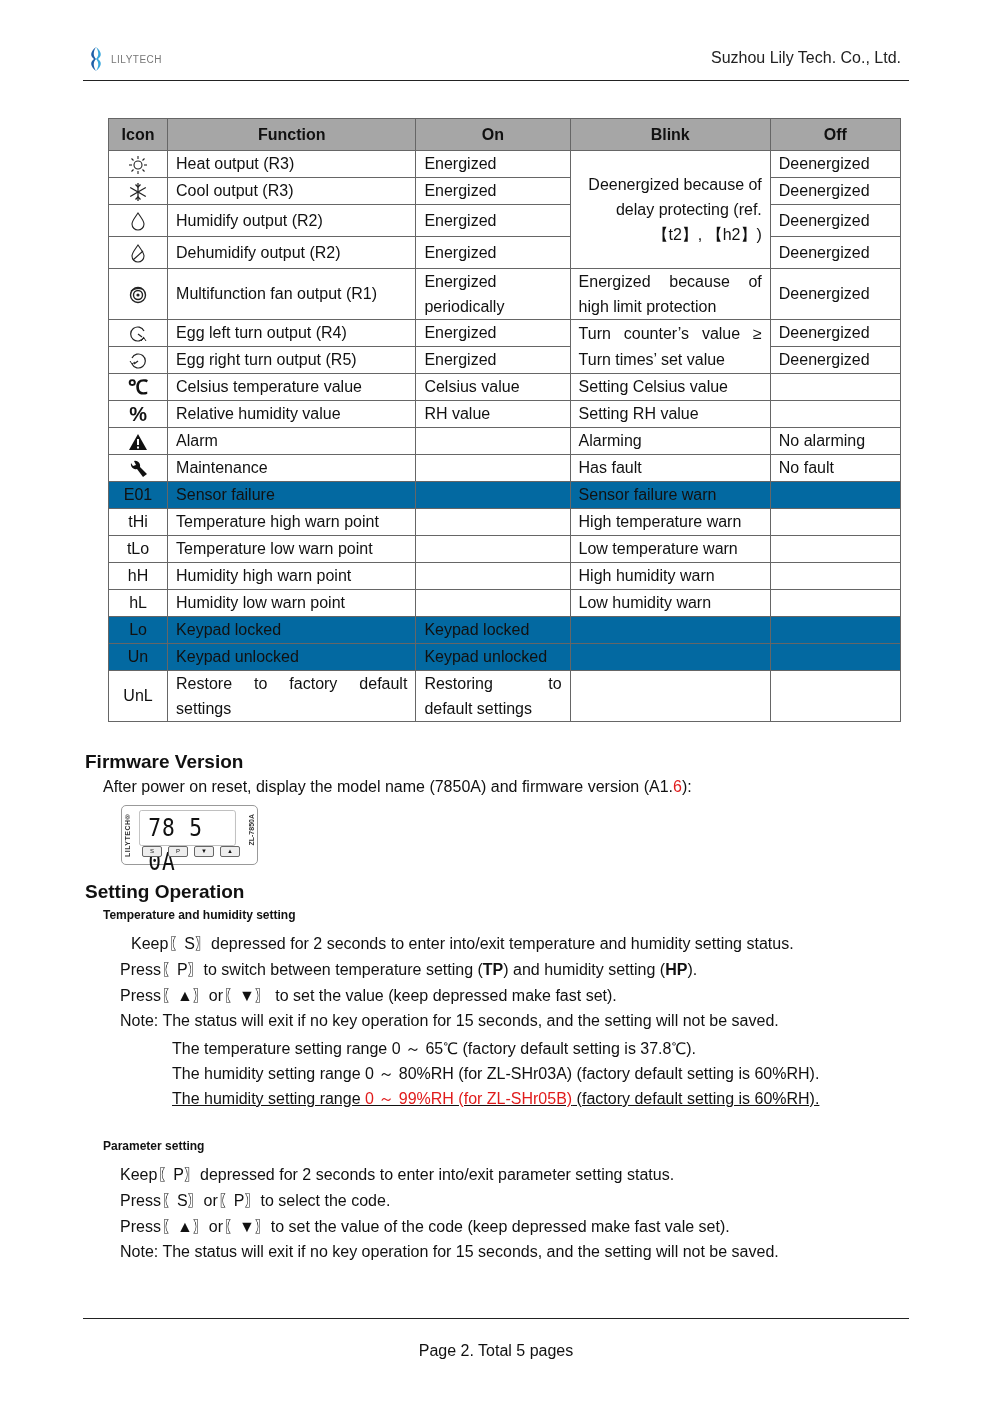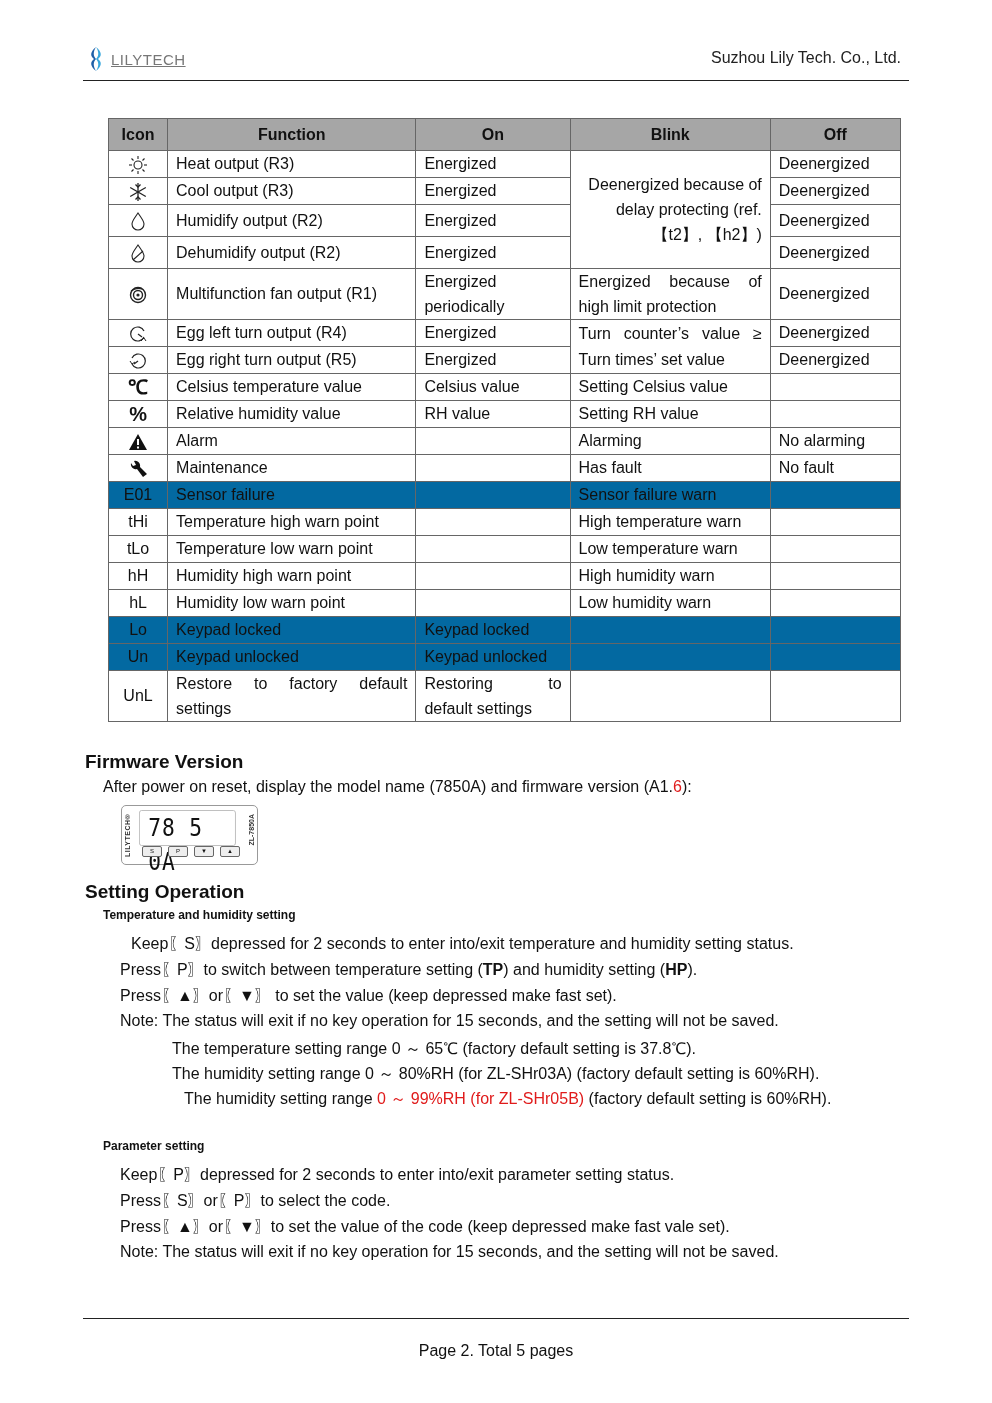--- a/index.html
+++ b/index.html
@@ -1,20 +1,20 @@
 <!DOCTYPE html>
 <html><head>
 <meta charset="utf-8">
 <style>
   html, body { margin:0; padding:0; background:#ffffff; }
   body { width:992px; height:1403px; position:relative; font-family:"Liberation Sans", sans-serif; color:#111; overflow:hidden; }
   .header { position:absolute; left:83px; top:42px; width:826px; height:38px; border-bottom:1.5px solid #222; }
   .logo { position:absolute; left:4px; top:4px; display:flex; align-items:center; gap:6px; }
   .logo-mark { width:18px; height:26px; }
-  .logo-text { font-size:15px; letter-spacing:0.5px; color:#777;text-decoration:underline; }
+  .logo-text { font-size:10px; letter-spacing:0.5px; color:#777; }
   .company { position:absolute; right:8px; top:7px; font-size:16px; color:#222; }
 
   table.codes { position:absolute; left:108px; top:118px; width:793px; border-collapse:collapse; font-size:16px; }
   table.codes th, table.codes td { border:1px solid #666; padding:0 8px; line-height:26px; vertical-align:middle; }
   table.codes th { background:#a6a6a6; font-weight:bold; text-align:center; height:31px;margin-top:28px; }
   table.codes td.ic { text-align:center; padding:0; width:58px; }
   table.codes tr.shade td { background:#0369a1; }
   table.codes td.c { text-align:right; }
   table.codes td.justify { text-align:justify; text-align-last:left; line-height:25px; }
   .col-f { width:231px; }
@@ -261,21 +261,21 @@
 </div>
 
 <div class="sec-title" style="top:881px;">Setting Operation</div>
 <div class="sub-title" style="top:908px;">Temperature and humidity setting</div>
 <div class="para" style="left:131px; top:934px;">Keep〖S〗depressed for 2 seconds to enter into/exit temperature and humidity setting status.</div>
 <div class="para" style="left:120px; top:960px;"><span>Press〖P〗to switch between temperature setting (</span><b>TP</b><span>) and humidity setting (</span><b>HP</b><span>).</span></div>
 <div class="para" style="left:120px; top:986px;">Press〖▲〗or〖▼〗  to set the value (keep depressed make fast set).</div>
 <div class="para" style="left:120px; top:1012px;">Note: The status will exit if no key operation for 15 seconds, and the setting will not be saved.</div>
 <div class="para" style="left:172px; top:1039px;">The temperature setting range 0 ～ 65℃ (factory default setting is 37.8℃).</div>
 <div class="para" style="left:172px; top:1064px;">The humidity setting range 0 ～ 80%RH (for ZL-SHr03A) (factory default setting is 60%RH).</div>
-<div class="para" style="left:184px; top:1089px;"><span>The humidity setting range </span><span class="red">0 ～ 99%RH (for ZL-SHr05B)</span><span> (factory default setting is 60%RH).</span></div>
+<div class="para" style="left:172px; top:1089px;text-decoration:underline;"><span>The humidity setting range </span><span class="red">0 ～ 99%RH (for ZL-SHr05B)</span><span> (factory default setting is 60%RH).</span></div>
 
 <div class="sub-title" style="top:1139px;">Parameter setting</div>
 <div class="para" style="left:120px; top:1165px;">Keep〖P〗depressed for 2 seconds to enter into/exit parameter setting status.</div>
 <div class="para" style="left:120px; top:1191px;">Press〖S〗or〖P〗to select the code.</div>
 <div class="para" style="left:120px; top:1217px;">Press〖▲〗or〖▼〗to set the value of the code (keep depressed make fast vale set).</div>
 <div class="para" style="left:120px; top:1243px;">Note: The status will exit if no key operation for 15 seconds, and the setting will not be saved.</div>
 
 <div class="footer-line"></div>
 <div class="footer">Page  2. Total  5  pages</div>
 

